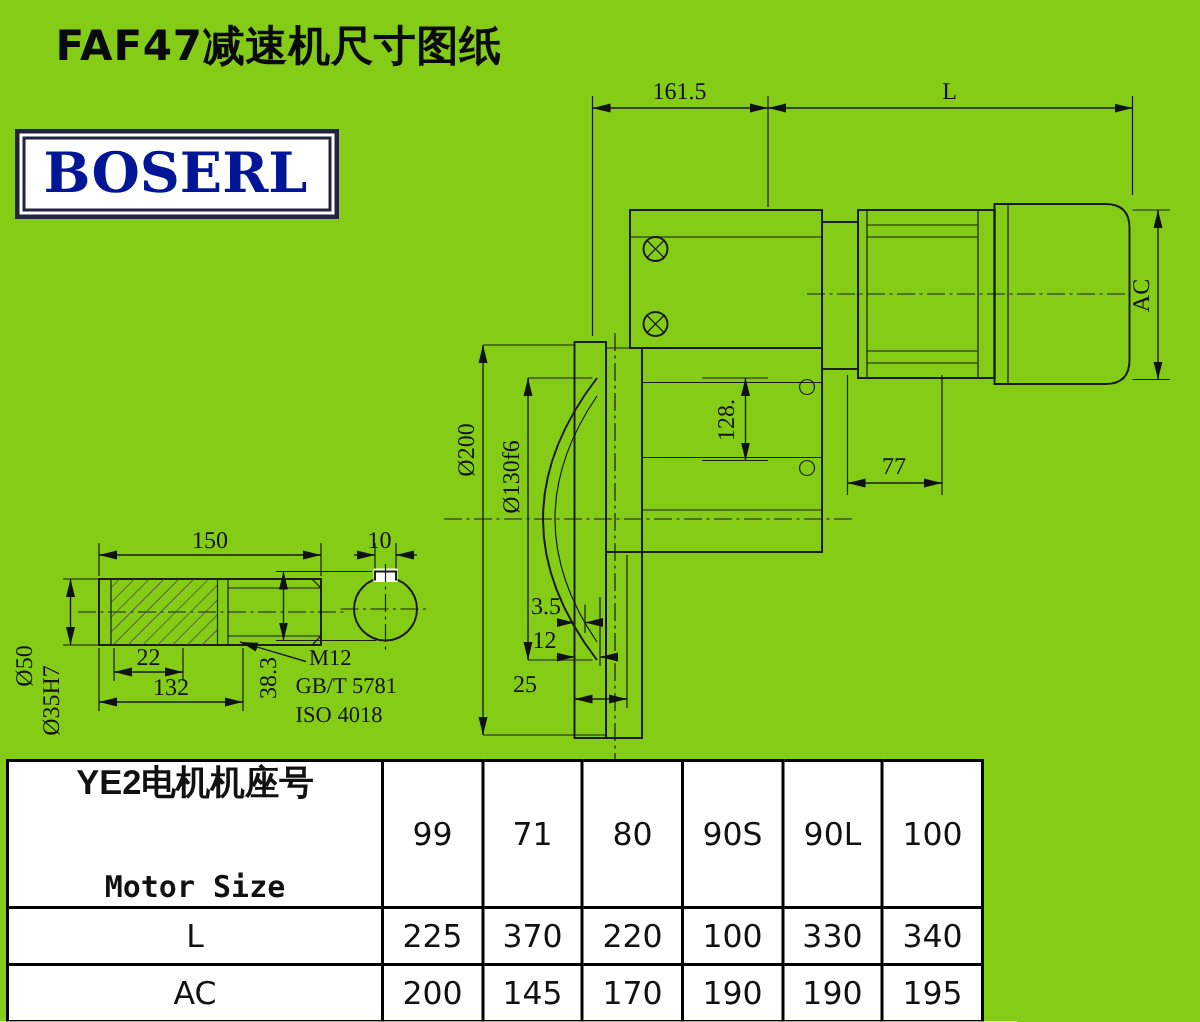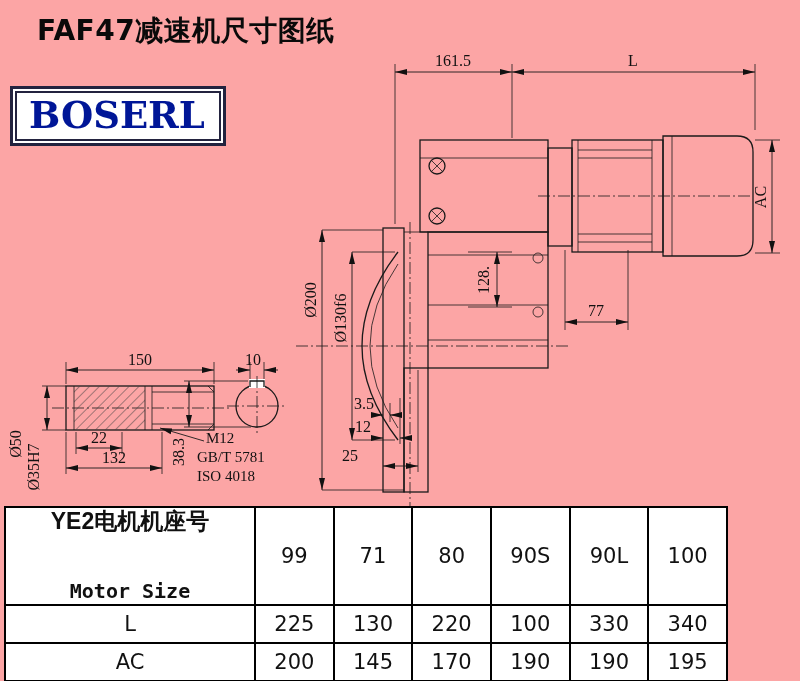--- a/index.html
+++ b/index.html
@@ -1,30 +1,30 @@
 <!DOCTYPE html>
 <html><head>
 <meta charset="utf-8">
 <style>
   html,body{margin:0;padding:0;background:#ffffff;}
-  .page{position:relative;width:800px;height:681px;background:#fca5a5;overflow:hidden;
+  .page{position:relative;width:800px;height:681px;background:#84cc16;overflow:hidden;
         font-family:"Liberation Sans",sans-serif;color:#111;}
   .title{position:absolute;left:37px;top:12px;font-size:28px;font-weight:700;
          letter-spacing:.5px;font-family:"DejaVu Sans",sans-serif;color:#0a0a0a;}
   .logo{position:absolute;left:10px;top:86px;border:3px solid #23233f;padding:2px;background:#fff;}
   .logo-inner{border:2px solid #23233f;padding:0 14px 2px 12px;font-family:"DejaVu Serif",serif;
               font-size:37px;font-weight:700;line-height:44px;}
   svg.draw{position:absolute;left:0;top:0;}
   .ln{fill:none;stroke:#1a1a1a;stroke-width:1.3;}
   .thin{fill:none;stroke:#1a1a1a;stroke-width:0.8;}
   .dimline{fill:none;stroke:#1a1a1a;stroke-width:0.9;}
   .cl{fill:none;stroke:#1a1a1a;stroke-width:0.8;stroke-dasharray:12 3 2 3;}
   .dimtext{font-family:"Liberation Serif",serif;font-size:16px;fill:#111;}
   .note{font-family:"Liberation Serif",serif;font-size:15px;fill:#111;}
-  table.dims{position:absolute;left:4px;top:506px;width:724px;border-collapse:collapse;
+  table.dims{position:absolute;left:4px;top:506px;width:652px;border-collapse:collapse;
              table-layout:fixed;text-align:center;background:#fff;}
   table.dims th,table.dims td{border:2px solid #000;padding:0;vertical-align:middle;}
   table.dims .hrow th{height:58px;}
   table.dims .drow td{height:36px;font-size:21px;font-weight:400;font-family:"DejaVu Sans",sans-serif;}
   .hdr-cn{font-size:23px;font-weight:700;line-height:27px;}
   .hdr-en{font-size:20px;font-weight:700;line-height:25px;font-family:"DejaVu Sans Mono",monospace;margin-top:44px;}
   .size-h{font-size:21px;font-weight:500;font-family:"DejaVu Sans",sans-serif;}
 </style>
 </head>
 <body>
@@ -180,21 +180,21 @@
         <th class="size-h">99</th>
         <th class="size-h">71</th>
         <th class="size-h">80</th>
         <th class="size-h">90S</th>
         <th class="size-h">90L</th>
         <th class="size-h">100</th>
       </tr>
       <tr class="drow">
         <td>L</td>
         <td>225</td>
-        <td>130</td>
+        <td>370</td>
         <td>220</td>
         <td>100</td>
         <td>330</td>
         <td>340</td>
       </tr>
       <tr class="drow">
         <td>AC</td>
         <td>200</td>
         <td>145</td>
         <td>170</td>

